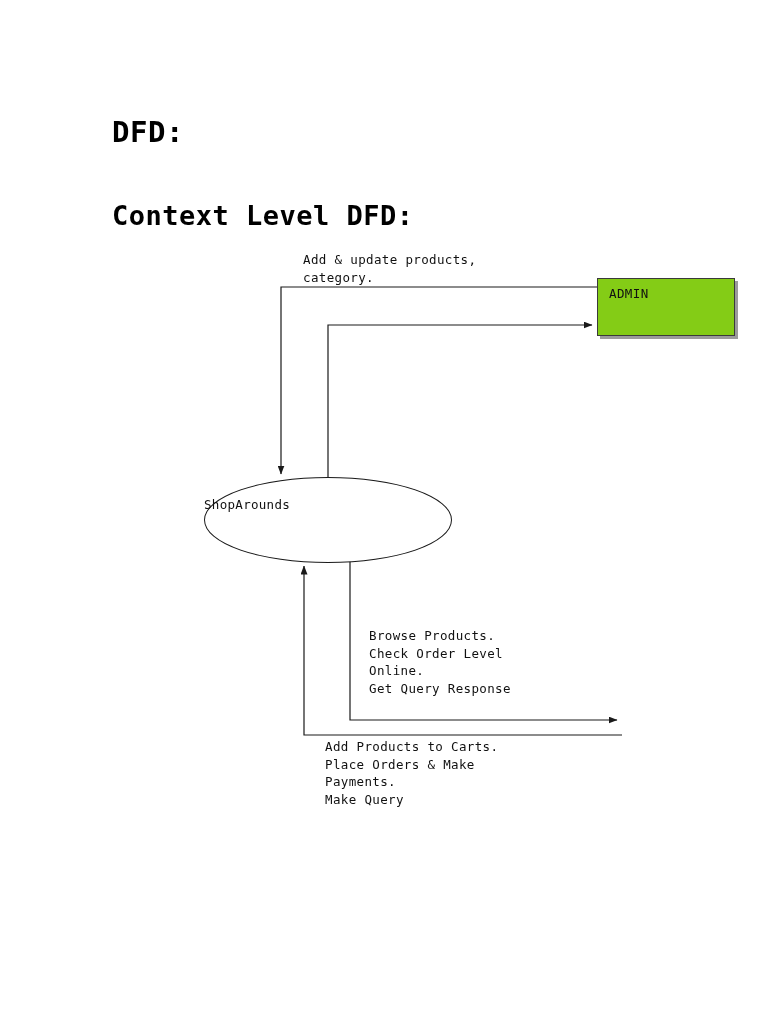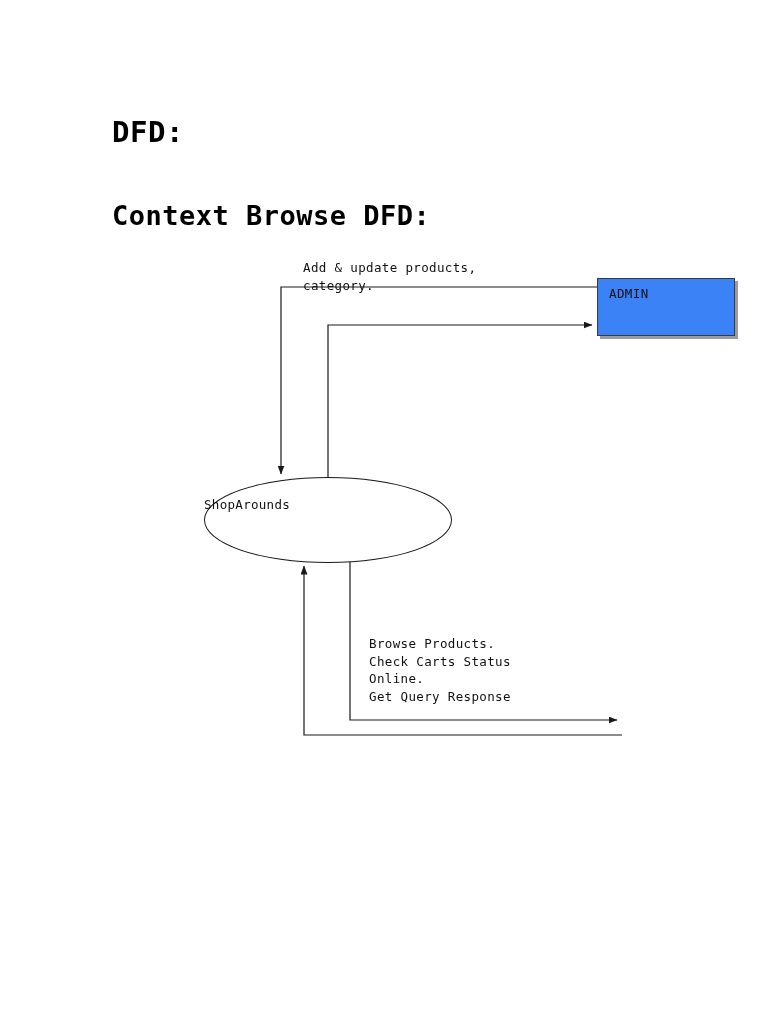--- a/index.html
+++ b/index.html
@@ -58,21 +58,21 @@
     position: absolute;
     left: 0; top: 0;
     width: 768px;
     height: 1024px;
     overflow: visible;
   }
 
   
   .entity {
     position: absolute;
-    background: #3b82f6;
+    background: #84cc16;
     border: 1px solid #3a3a3a;
     box-shadow: 3px 3px 0 0 #9b9b9b;
     box-sizing: border-box;
   }
   .entity-label {
     position: absolute;
     left: 11px;
     top: 7px;
     font-size: 12.5px;
     line-height: 15px;
@@ -125,35 +125,34 @@
   }
 
   
   .flow-label {
     position: absolute;
     font-size: 12.5px;
     line-height: 17.6px;
     white-space: pre;
     color: #111111;
     letter-spacing: 0.35px;
-    margin-top: 8px;
   }
   #flow-label-admin-in   { left: 303px; top: 251px; }
   #flow-label-admin-out  { left: 333px; top: 332px; }
   #flow-label-cust-out   { left: 369px; top: 627px; }
   #flow-label-cust-in    { left: 325px; top: 738px; }
 </style>
 </head>
 <body>
 
 <div class="page">
 
   <h1 class="heading" id="title-dfd">DFD:</h1>
 
-  <h2 class="heading" id="title-context">Context Browse DFD:</h2>
+  <h2 class="heading" id="title-context">Context Level DFD:</h2>
 
   <div class="diagram">
 
     <svg viewBox="0 0 768 1024">
       <defs>
         <marker id="arrowhead" markerWidth="9" markerHeight="7" refX="8.5" refY="3.5" orient="auto" markerUnits="userSpaceOnUse">
           <polygon points="0 0, 9 3.5, 0 7" fill="#1a1a1a"></polygon>
         </marker>
       </defs>
 
@@ -177,19 +176,23 @@
     <div id="process-shoparounds">
       <div class="ellipse-shape"></div>
       <div class="ellipse-label">ShopArounds</div>
     </div>
 
     <div class="flow-label" id="flow-label-admin-in">Add &amp; update products,
 category.</div>
 
 
     <div class="flow-label" id="flow-label-cust-out">Browse Products.
-Check Carts Status
+Check Order Level
 Online.
 Get Query Response</div>
 
+    <div class="flow-label" id="flow-label-cust-in">Add Products to Carts.
+Place Orders &amp; Make
+Payments.
+Make Query</div>
 
   </div>
 </div>
 
 </body></html>

